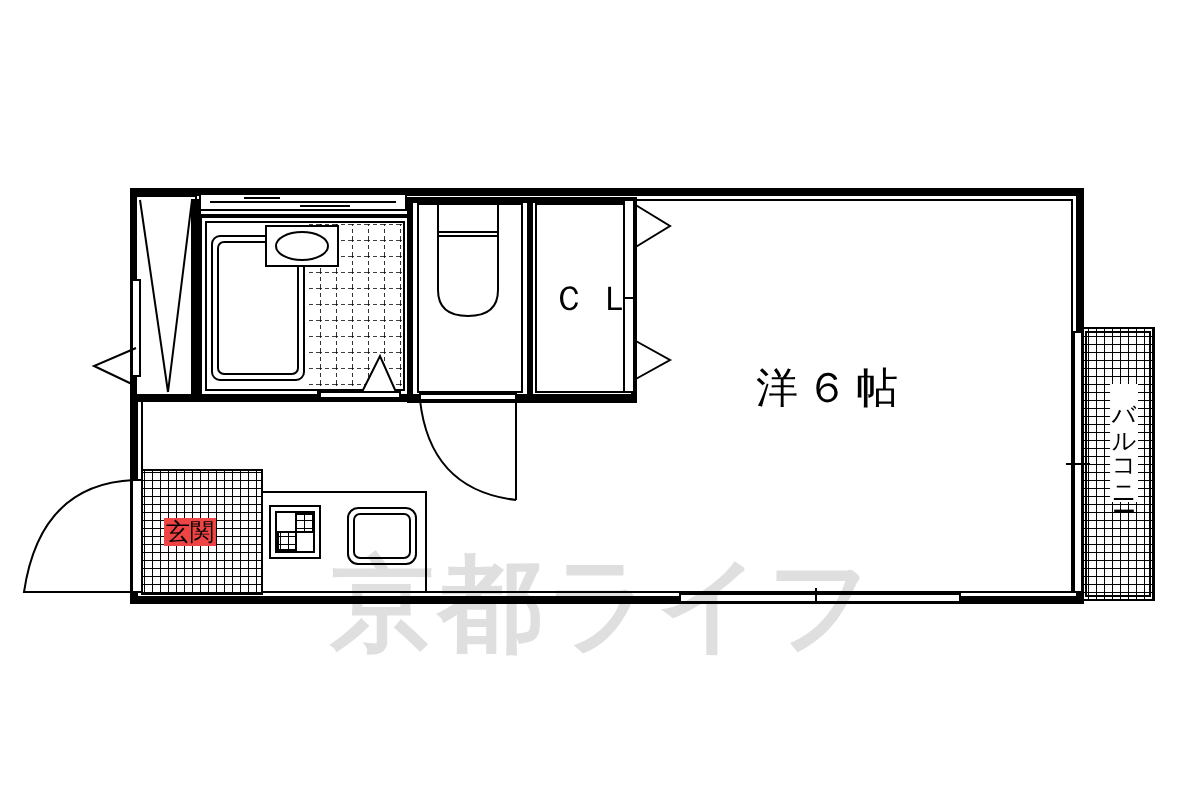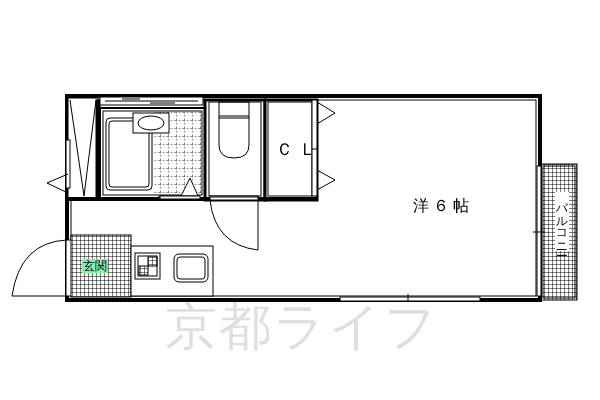--- a/index.html
+++ b/index.html
@@ -1,23 +1,23 @@
 <!DOCTYPE html>
 <html><head>
 <meta charset="utf-8">
 <style>
   html, body { margin: 0; padding: 0; background: #ffffff; }
   body { width: 600px; height: 400px; position: relative; overflow: hidden; font-family: "DejaVu Sans", sans-serif; }
   #plan { position: absolute; left: 0; top: 0; }
   .lbl { position: absolute; color: #000; white-space: nowrap; }
-  .room-main { left: 378px; top: 196px; font-size: 16px; letter-spacing: 4px; margin-left: 35px; }
+  .room-main { left: 378px; top: 180px; font-size: 21px; letter-spacing: 4px; }
   .cl { left: 276px; top: 138px; font-size: 17px; letter-spacing: 6px; }
-  .genkan { left: 82px; top: 259px; font-size: 12px; background: #86efac; padding: 0 1px; line-height: 14px; }
+  .genkan { left: 82px; top: 259px; font-size: 12px; background: #ef4444; padding: 0 1px; line-height: 14px; }
   .balcony { left: 555px; top: 192px; font-size: 12px; width: 14px; line-height: 14px; background: #fff; text-align: center; writing-mode: vertical-rl; padding: 2px 0; }
-  .watermark { left: 165px; top: 268px; font-size: 52px; font-weight: normal; color: #000; opacity: 0.12; letter-spacing: 2px; margin-top: 24px; }
+  .watermark { left: 165px; top: 268px; font-size: 52px; font-weight: bold; color: #000; opacity: 0.12; letter-spacing: 2px; }
 </style>
 </head>
 <body>
 
 <svg id="plan" width="600" height="400" viewBox="0 0 600 400" xmlns="http://www.w3.org/2000/svg">
   <defs>
     <pattern id="grid" width="4" height="4" patternUnits="userSpaceOnUse">
       <rect width="4" height="4" fill="#fff"></rect>
       <path d="M4 0 L0 0 0 4" fill="none" stroke="#000" stroke-width="1"></path>
     </pattern>

